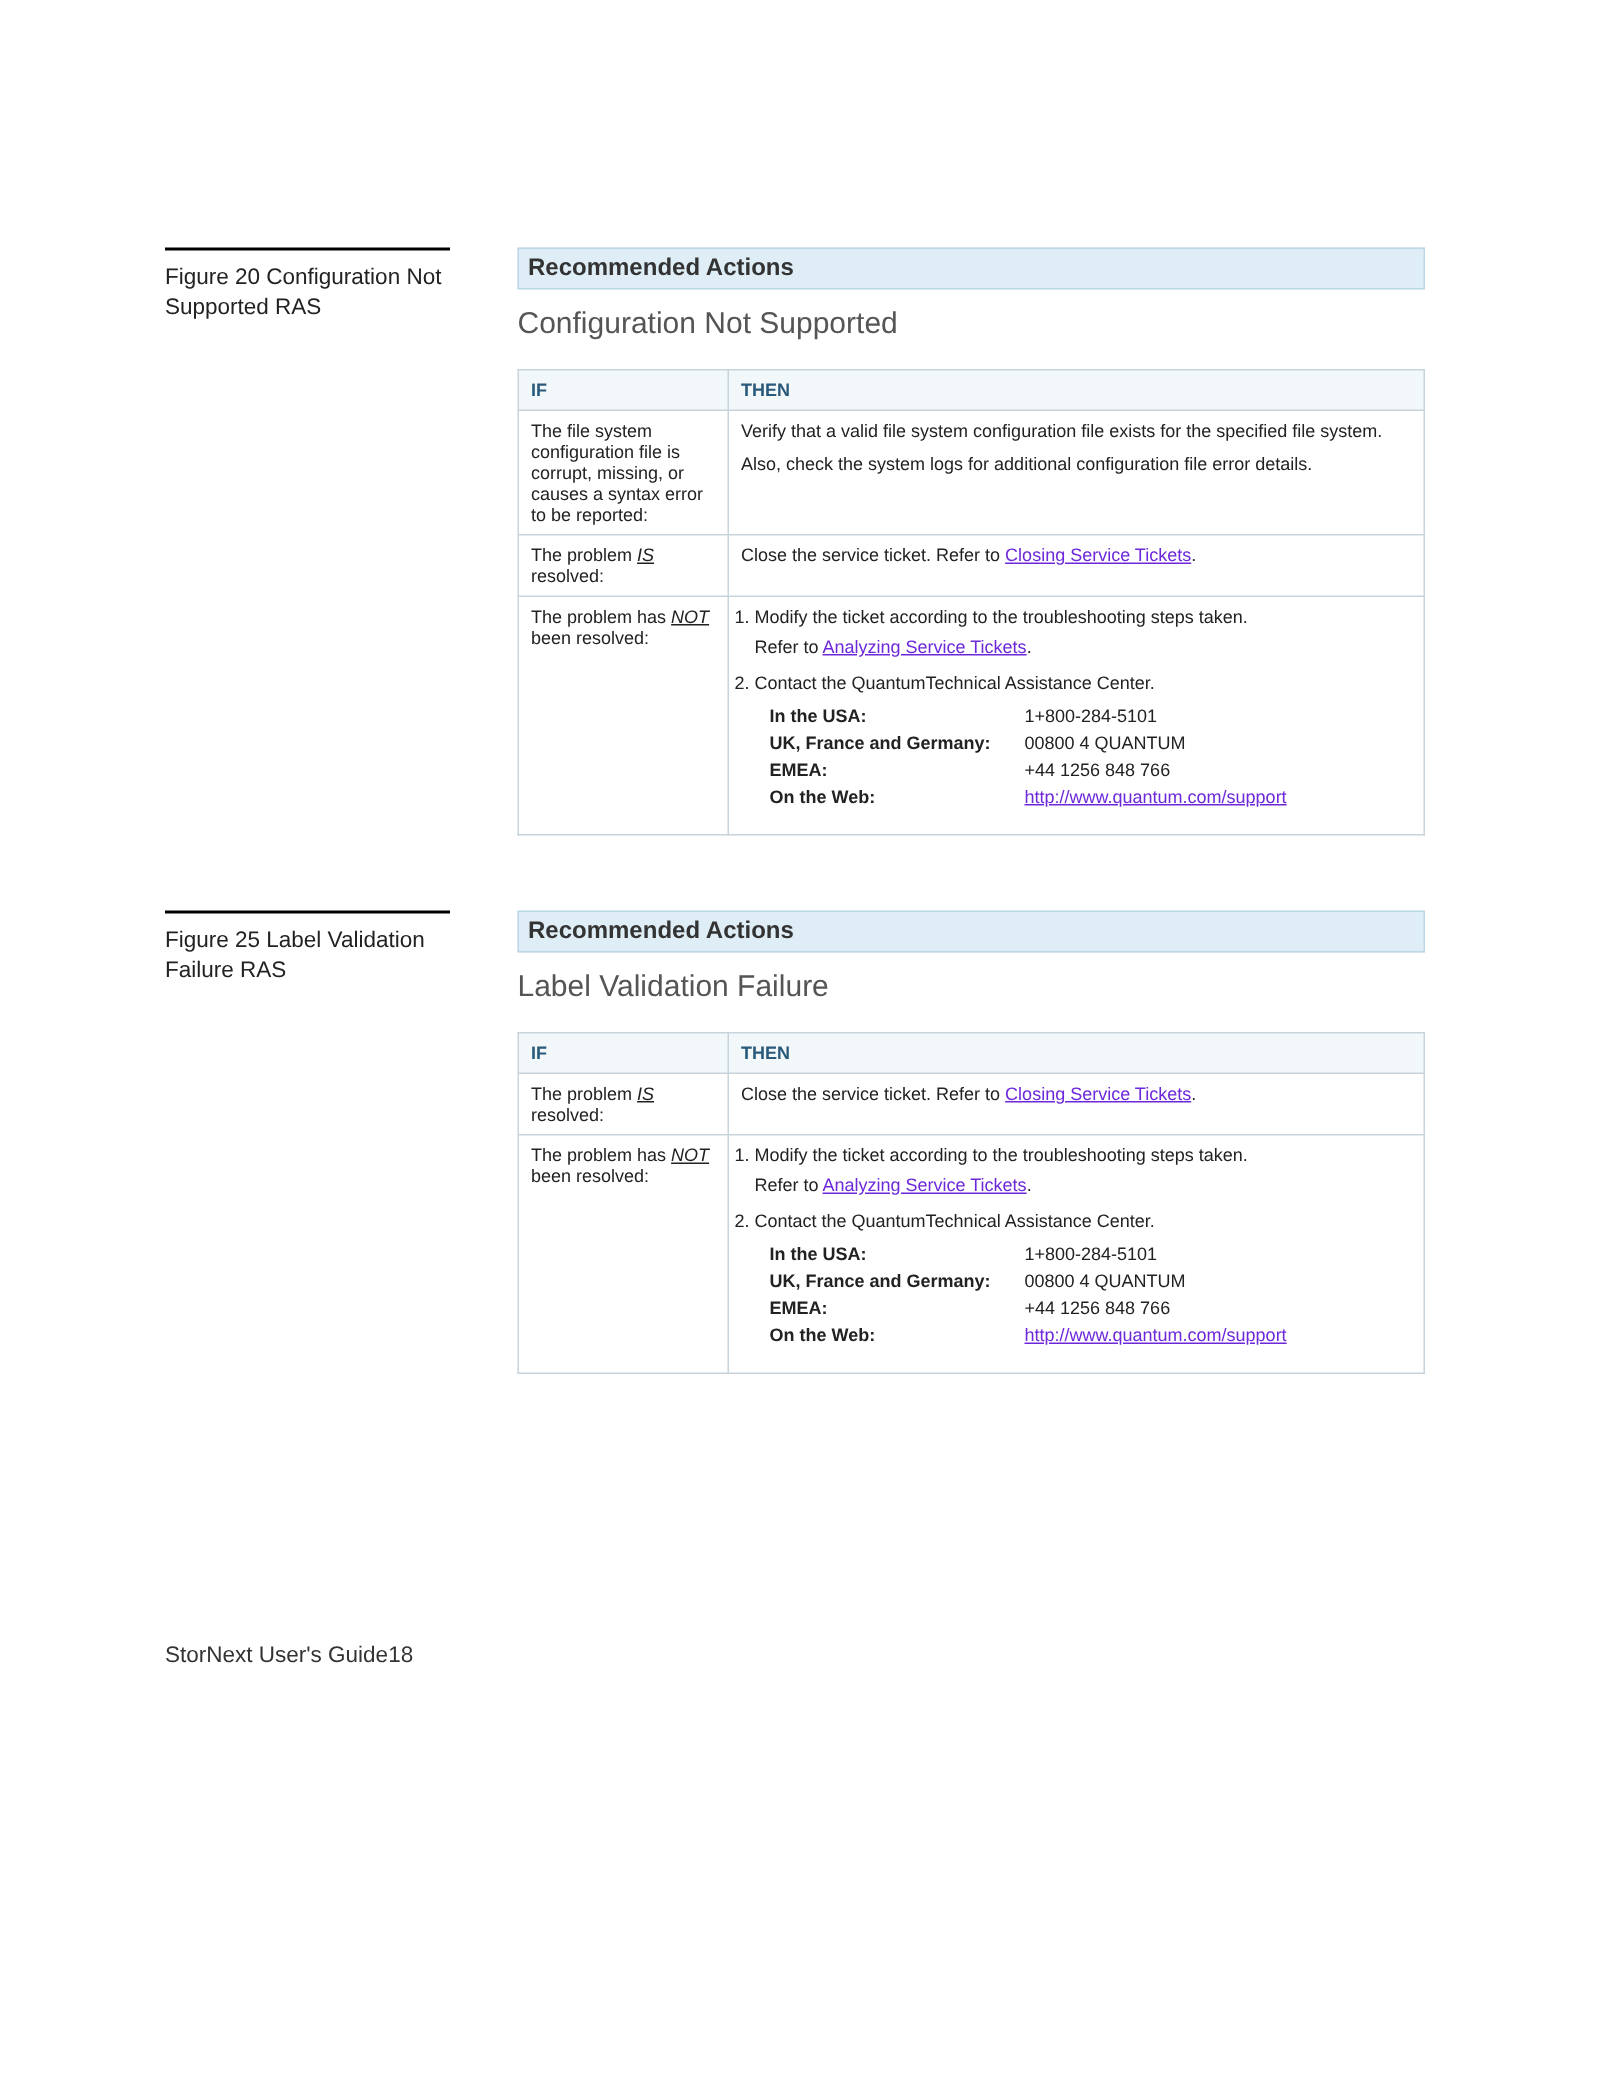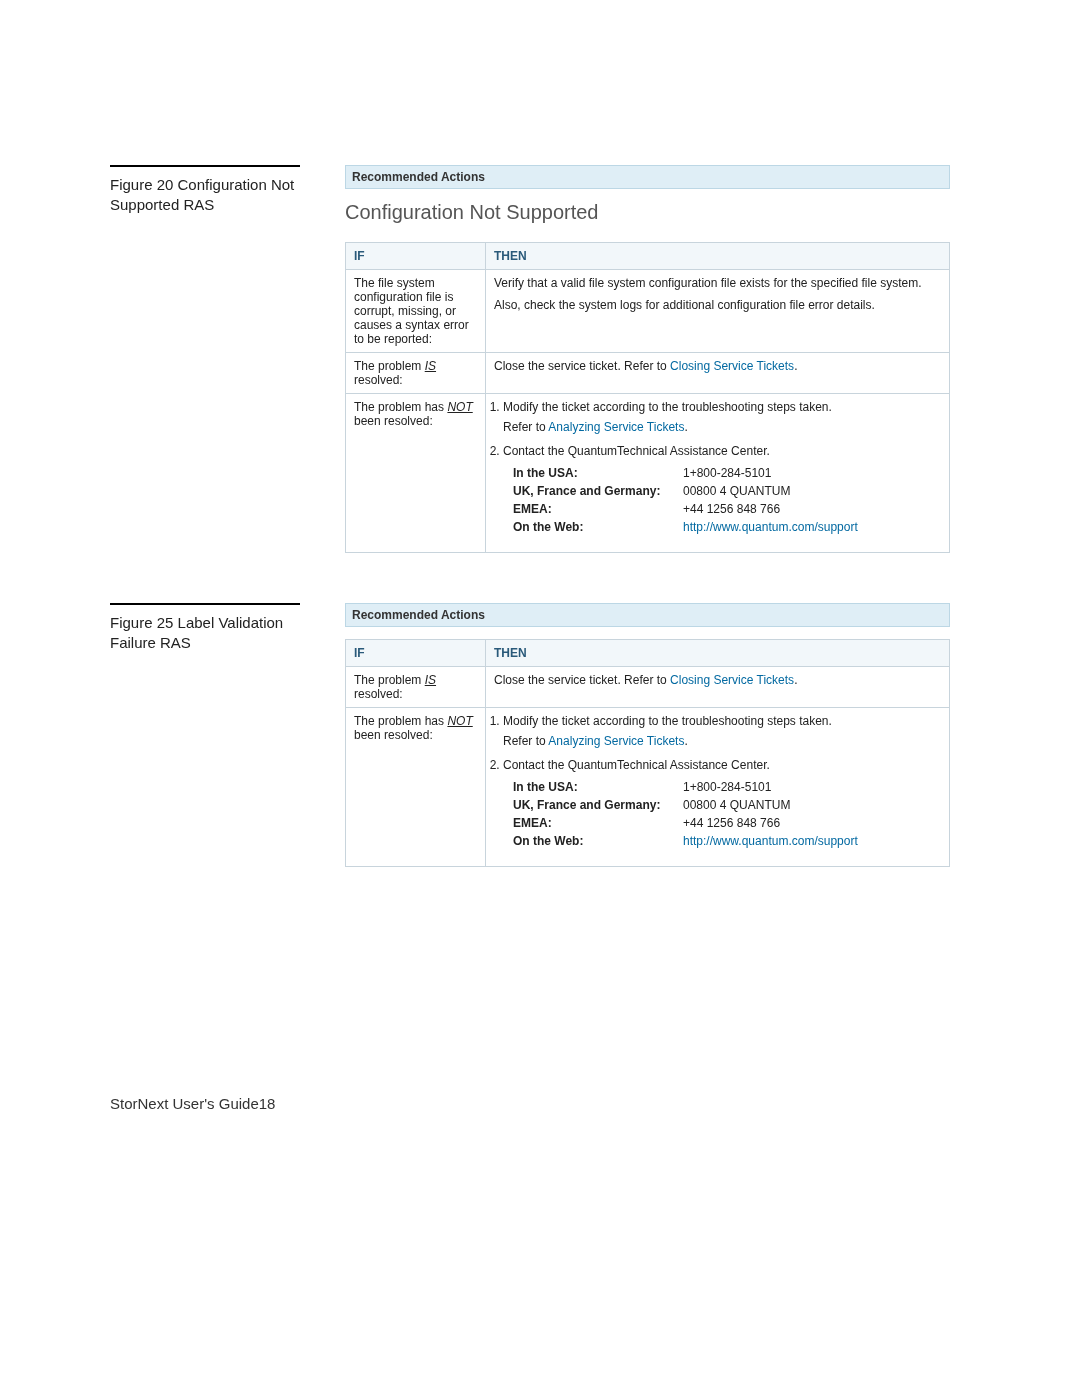--- a/index.html
+++ b/index.html
@@ -41,21 +41,21 @@
     line-height: 1.35;
     color: #222;
   }
   .fig-content-col {
     width: 605px;
   }
   .rec-banner {
     background: #dfeef6;
     border: 1px solid #bcd7e5;
     padding: 4px 6px;
-    font-size: 12px;
+    font-size: 16px;
     font-weight: bold;
     color: #333;
     margin-bottom: 12px;
   }
   .panel-title {
     font-size: 20px;
     color: #555;
     margin-bottom: 18px;
     font-weight: normal;
   }
@@ -73,21 +73,21 @@
     text-align: left;
   }
   table.ras th {
     background: #f2f7fa;
     color: #2a5a7a;
     font-weight: bold;
     font-size: 12px;
   }
   .col-if { width: 140px; }
   .u { text-decoration: underline; font-style: italic; }
-  .link { color: #0369a1; cursor: pointer; }
+  .link { color: #6d28d9; text-decoration: underline; cursor: pointer; }
   ol.steps { list-style: decimal; margin-left: 9px; }
   ol.steps > li { margin-bottom: 10px; }
   .refer { margin: 6px 0 10px 0; }
   .contacts { margin-top: 6px; }
   .contact-row { display: flex; margin-left: 10px; line-height: 1.5; }
   .contact-label { width: 170px; font-weight: bold; }
   .contact-value { }
   .footer {
     position: absolute;
     left: 110px;
@@ -169,20 +169,21 @@
     </div>
   </div>
 
   <div class="section">
     <div class="fig-label-col">
       <div class="fig-rule"></div>
       <div class="fig-label">Figure 25  Label Validation Failure RAS</div>
     </div>
     <div class="fig-content-col">
       <div class="rec-banner">Recommended Actions</div>
+      <div class="panel-title">Label Validation Failure</div>
       <table class="ras">
         <thead>
           <tr>
             <th class="col-if">IF</th>
             <th>THEN</th>
           </tr>
         </thead>
         <tbody>
           <tr>
             <td><span>The problem </span><span class="u">IS</span><span> resolved:</span></td>

